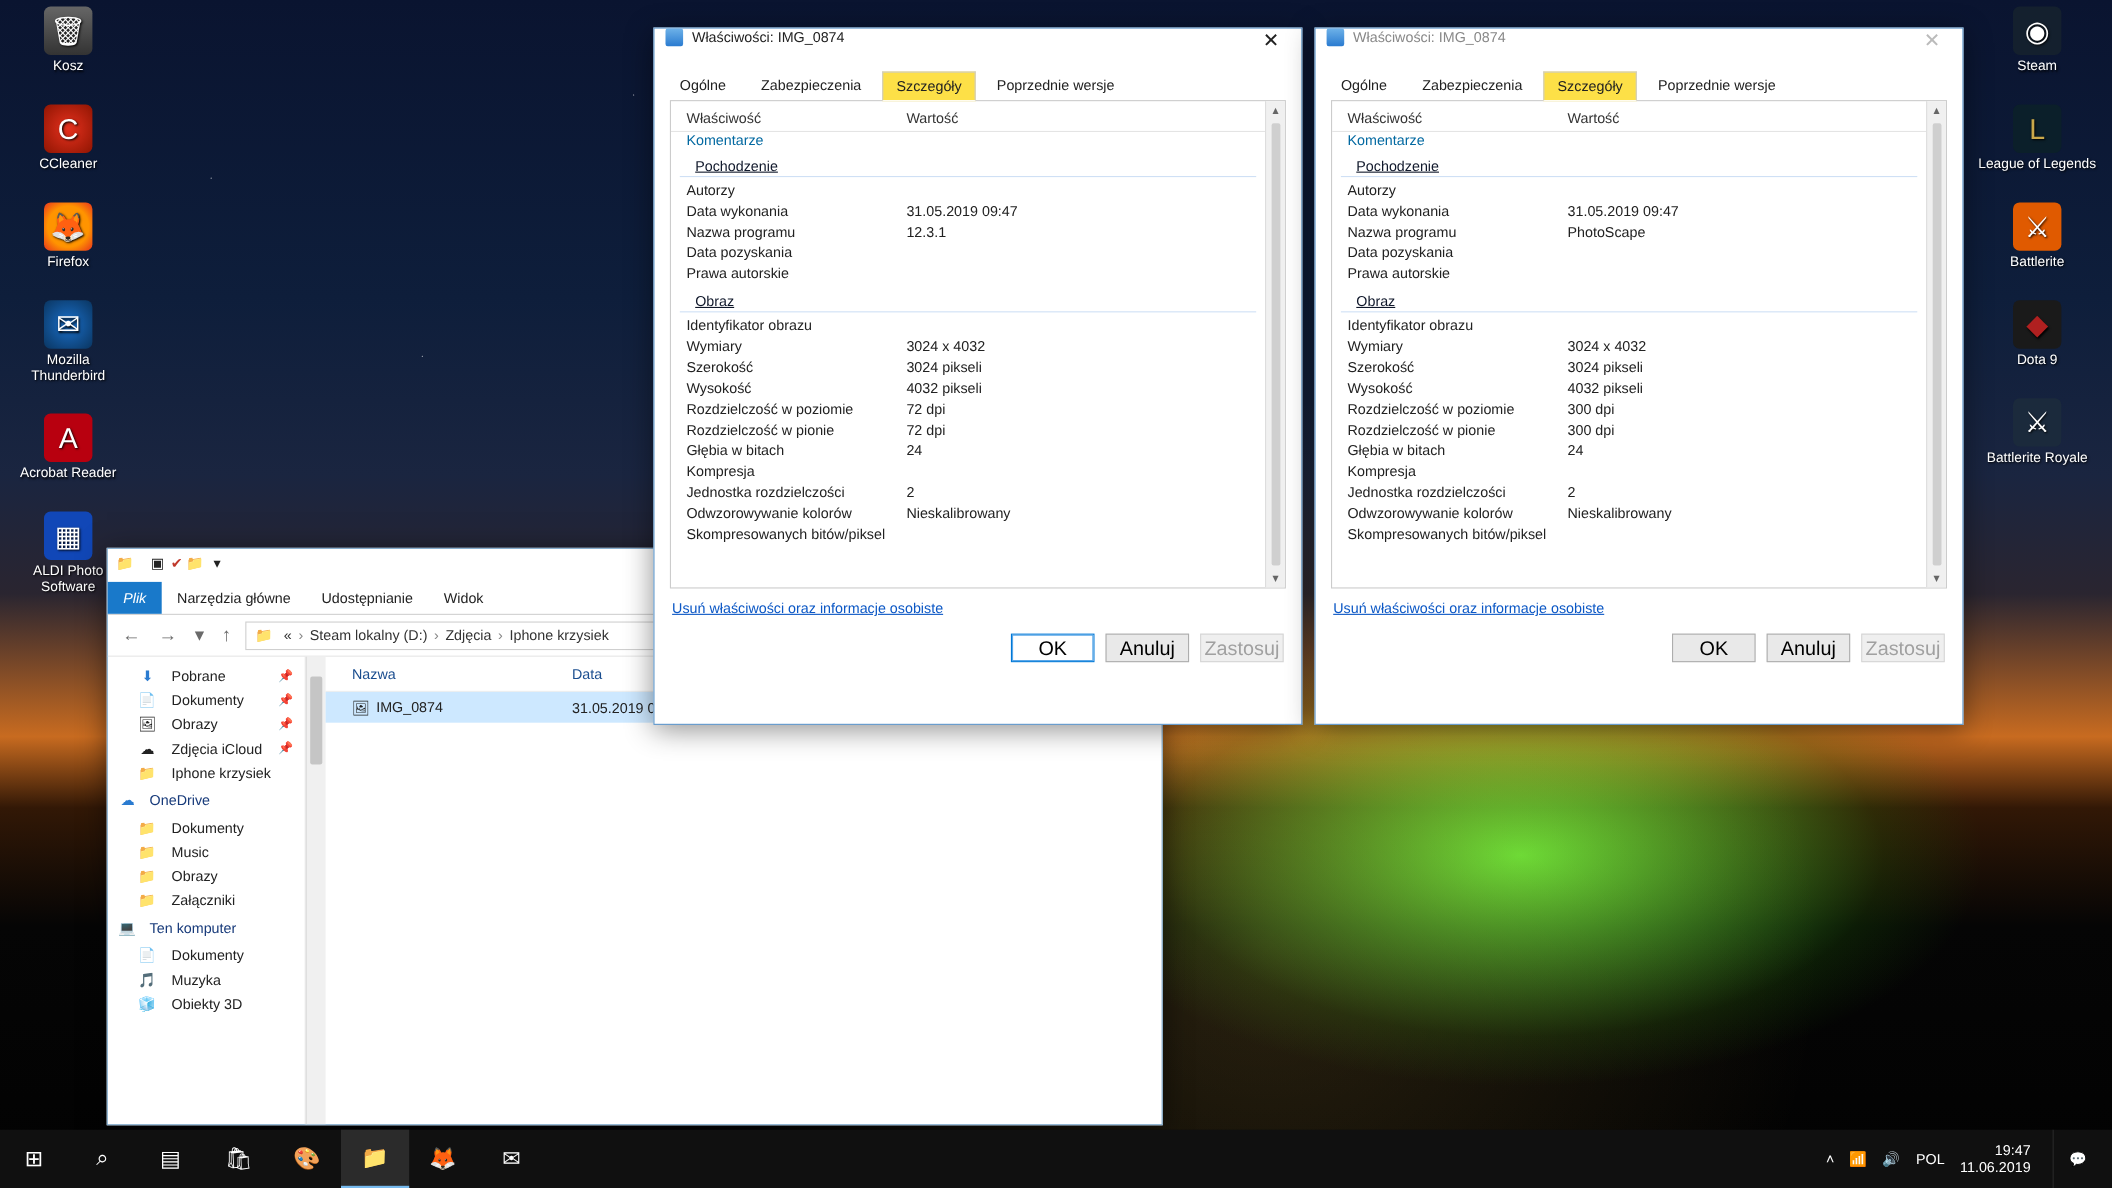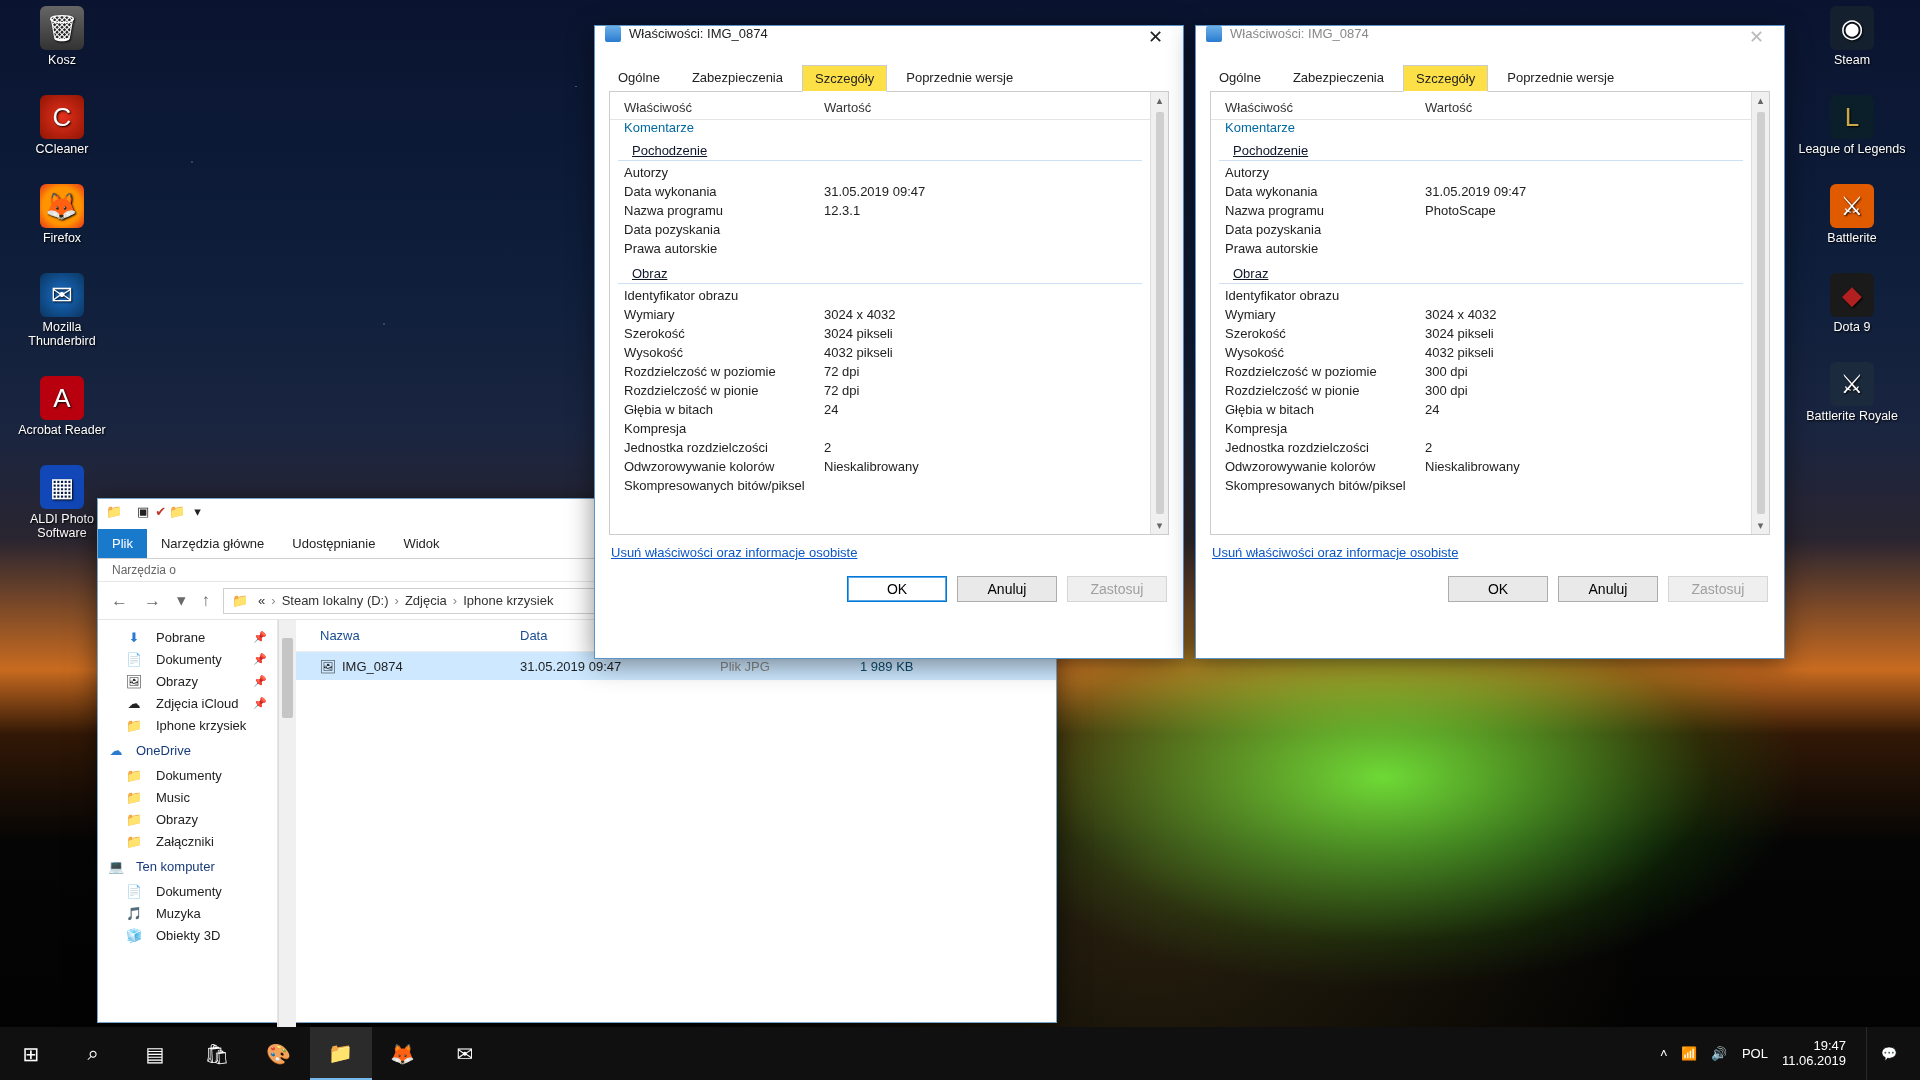--- a/index.html
+++ b/index.html
@@ -63,21 +63,21 @@
 
 .explorer {
   position: absolute; left: 97px; top: 498px; width: 960px; height: 525px;
   background: #fff; border: 1px solid #7aa5c9; box-shadow: 0 5px 25px rgba(0,0,0,0.5);
   font-size: 13px; color: #222;
 }
 .explorer .titlebar { display:flex; align-items:center; padding: 4px 8px; height: 24px; gap:6px; }
 .explorer .qat span { padding: 0 3px; }
 .explorer .ribbon-tabs { display:flex; align-items:flex-end; height: 36px; border-bottom: 1px solid #d0d0d0; }
 .explorer .ribbon-tabs .tab { padding: 7px 14px; cursor:pointer; }
-.explorer .ribbon-tabs .tab.file { background:#1979ca; color:#fff; }
+.explorer .ribbon-tabs .tab.file { background:#1979ca; color:#fff;font-style:italic; }
 .explorer .ribbon-tabs .tab.ctx  { background:#fff17a; }
 .explorer .addr { display:flex; align-items:center; height: 38px; padding: 0 10px; gap: 10px; border-bottom:1px solid #e6e6e6;}
 .explorer .navbtn { color:#6a6a6a; font-size:17px; padding:0 3px; cursor:pointer; }
 .explorer .crumbs { flex:1; border:1px solid #cfcfcf; height:26px; display:flex; align-items:center; padding:0 8px; gap:4px; color:#333; overflow:hidden; white-space:nowrap;}
 .explorer .crumbs .sep { color:#888; padding:0 2px;}
 .explorer .body  { display:flex; height: calc(100% - 98px); }
 .explorer .side  { width: 180px; border-right:1px solid #e6e6e6; padding: 6px 0; overflow:hidden; }
 .explorer .side .hdr { padding: 6px 10px; color:#173a7a; display:flex; align-items:center; gap:6px;}
 .explorer .side .it  { padding: 3px 10px 3px 28px; display:flex; align-items:center; gap:8px; cursor:pointer; }
 .explorer .side .pin { color:#777; margin-left:auto; font-size:11px; }
@@ -109,21 +109,21 @@
 .props .plist   { flex:1; padding: 4px 0; overflow:hidden; }
 .props .phead   { display:grid; grid-template-columns: 200px 1fr; padding: 4px 14px; border-bottom:1px solid #e4e4e4; color:#333; }
 .props .psec    { color:#0f172a; padding: 6px 14px 2px; border-bottom: 1px solid #cfe0f5; margin: 2px 8px 2px 8px; text-decoration: underline;}
 .props .pr      { display:grid; grid-template-columns: 200px 1fr; padding: 2px 14px; }
 .props .comment { color:#0369a1; padding: 0 14px; }
 .props .pscroll { width:18px; background:#f0f0f0; border-left:1px solid #ddd; display:flex; flex-direction:column; align-items:center; font-size:11px; color:#666;}
 .props .pscroll .up, .props .pscroll .dn { padding:2px 0;}
 .props .pscroll .tk { flex:1; width:8px; background:#cfcfcf; margin:3px 0; border-radius:2px;}
 .props .plink   { color:#0b57c5; text-decoration: underline; padding: 0 16px; cursor:pointer; }
 .props .pbtns   { display:flex; gap: 10px; justify-content:flex-end; padding: 16px 16px; }
-.props .btn     { width: 100px; height: 26px; border:1px solid #adadad; background:#e9e9e9; cursor:pointer; font-size:14px;}
+.props .btn     { width: 76px; height: 26px; border:1px solid #adadad; background:#e9e9e9; cursor:pointer; font-size:18px;}
 .props .btn.def { border:1px solid #0078d7; background:#fff; box-shadow: inset 0 0 0 1px #5aa7e8; }
 .props .btn:disabled { color:#a0a0a0; background:#efefef; border-color:#d5d5d5; cursor:default; }
 .pico { width:16px; height:16px; display:inline-block; background:linear-gradient(#6db1e8,#2a7bd0); border-radius:2px;}
 </style>
 </head>
 <body>
 
 <div class="wallpaper"></div>
 
 <div class="desktop-icons-left">
@@ -182,21 +182,20 @@
     <span class="qat"><span>▣</span><span style="color:#c0392b">✔</span><span class="fico fyel">📁</span><span>▾</span></span>
   </div>
   <div class="ribbon-tabs">
     <div class="tab file">Plik</div>
     <div class="tab">Narzędzia główne</div>
     <div class="tab">Udostępnianie</div>
     <div class="tab">Widok</div>
     <div style="flex:1"></div>
     <div class="tab ctx">Zarządza</div>
   </div>
-  <div style="padding:4px 14px;color:#666;font-size:12px;border-bottom:1px solid #e6e6e6">Narzędzia o</div>
   <div class="addr">
     <span class="navbtn">←</span>
     <span class="navbtn">→</span>
     <span class="navbtn">▾</span>
     <span class="navbtn">↑</span>
     <div class="crumbs">
       <span class="fico fyel">📁</span>
       <span>«</span>
         <span class="sep">›</span>
       <span>Steam lokalny (D:)</span>

